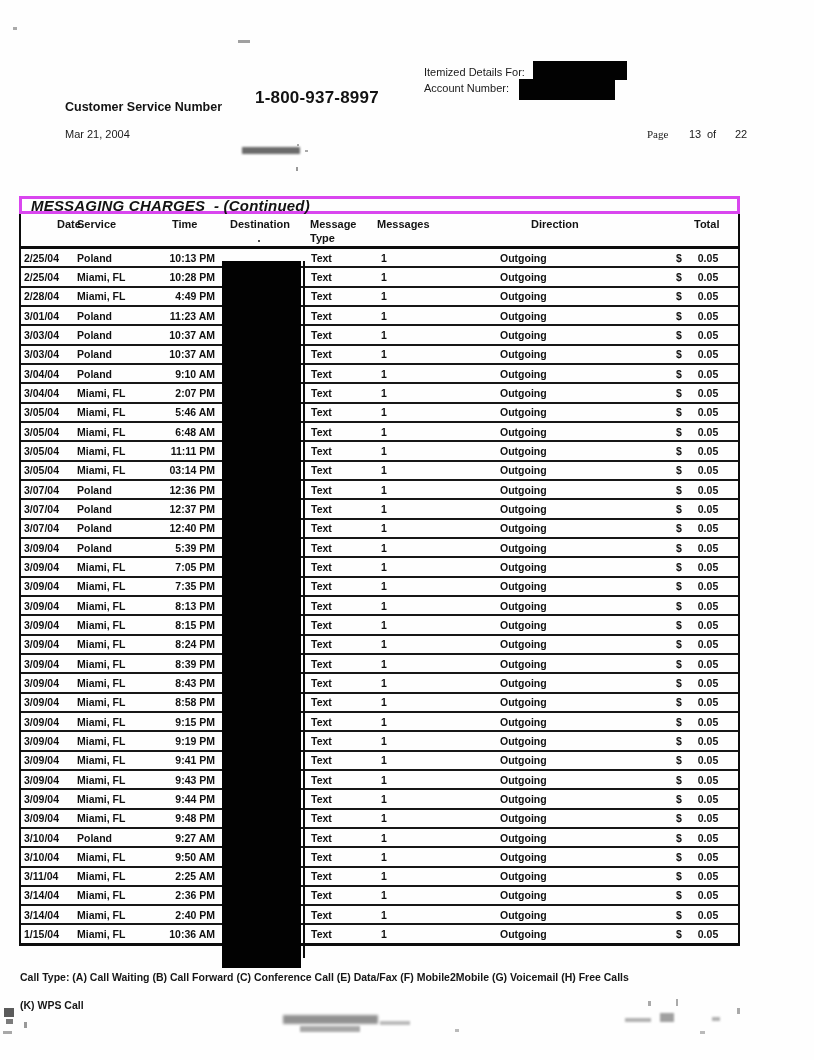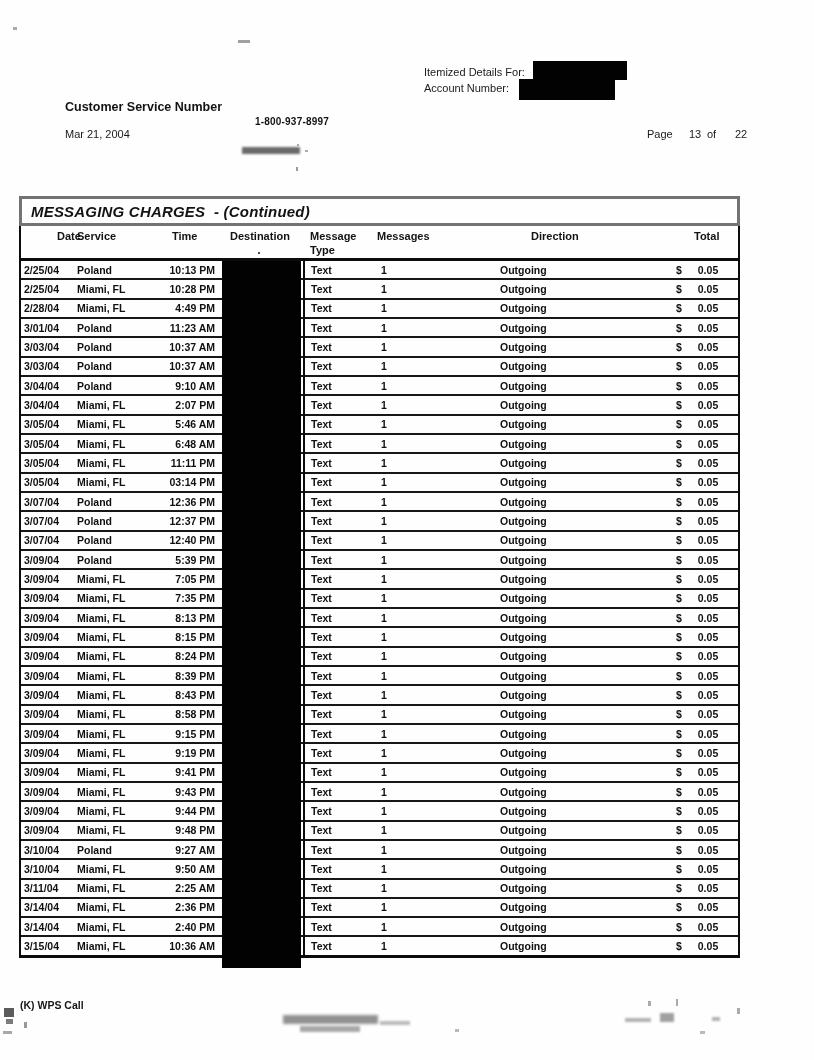--- a/index.html
+++ b/index.html
@@ -4,36 +4,36 @@
 <style>
   * { margin:0; padding:0; box-sizing:border-box; }
   html,body { background:#ffffff; }
   .page {
     position:relative; width:814px; height:1060px; background:#fefefe;
     font-family:"Liberation Sans", sans-serif; color:#131313; overflow:hidden;
   }
   .abs { position:absolute; }
   .hdr-small      { font-size:11px; color:#1a1a1a; }
   .csn-label      { left:65px;  top:100px; font-size:12.5px; font-weight:bold; }
-  .csn-number     { left:255px; top:116px; font-size:10px; font-weight:bold; letter-spacing:.2px; }
+  .csn-number     { left:255px; top:88px; font-size:17px; font-weight:bold; letter-spacing:.2px; }
   .doc-date       { left:65px;  top:128px; }
   .itemized-label { left:424px; top:66px;  font-size:11px; }
   .account-label  { left:424px; top:82px;  font-size:11px; }
   .redaction      { background:#020202; position:absolute; }
   .redact-1       { left:533px; top:61px; width:94px; height:19px; }
   .redact-2       { left:519px; top:79px; width:96px; height:21px; }
-  .page-label     { left:647px; top:128px; }
+  .page-label     { left:647px; top:128px;font-family:Liberation Serif, serif; }
   .page-current   { left:689px; top:128px; }
   .page-of        { left:707px; top:128px; }
   .page-total     { left:735px; top:128px; }
 
   
   .bill-table { position:absolute; left:19px; top:196px; width:721px; }
   .title-band {
-    height:30px; border:3px solid #737373; display:flex; align-items:center;
+    height:18px; border:3px solid #d946ef; display:flex; align-items:center;
     padding-left:9px; font-size:15px; font-weight:bold; font-style:italic;
     white-space:pre; letter-spacing:.2px;
   }
   .header-row {
     position:relative; height:35px;
     border-left:2px solid #0c0c0c; border-right:2px solid #0c0c0c; border-bottom:3px solid #0c0c0c;
     font-size:11px; font-weight:bold;
   }
   .hcell { position:absolute; top:4px; line-height:1.25; }
   .h-date        { left:3px;margin-left:33px; }
@@ -476,35 +476,36 @@
           <span class="cell c-date">3/14/04</span>
           <span class="cell c-service">Miami, FL</span>
           <span class="cell c-time">2:40 PM</span>
           <span class="cell c-msg_type">Text</span>
           <span class="cell c-messages">1</span>
           <span class="cell c-direction">Outgoing</span>
           <span class="cell c-currency">$</span>
           <span class="cell c-amount">0.05</span>
         </div>
         <div class="trow">
-          <span class="cell c-date">3/15/04</span>
+          <span class="cell c-date">1/15/04</span>
           <span class="cell c-service">Miami, FL</span>
           <span class="cell c-time">10:36 AM</span>
           <span class="cell c-msg_type">Text</span>
           <span class="cell c-messages">1</span>
           <span class="cell c-direction">Outgoing</span>
           <span class="cell c-currency">$</span>
           <span class="cell c-amount">0.05</span>
         </div>
       </div>
   </div>
 
   <div class="dest-redaction"></div>
   <div class="col-divider"></div>
 
+  <span class="abs legend">Call Type: (A) Call Waiting (B) Call Forward (C) Conference Call (E) Data/Fax (F) Mobile2Mobile (G) Voicemail (H) Free Calls</span>
   <span class="abs wps">(K) WPS Call</span>
 
   <div class="noise n-top1"></div>
   <div class="noise n-top2"></div>
   <div class="noise n-smudge"></div>
   <div class="noise n-smdot1"></div>
   <div class="noise n-smdot2"></div>
   <div class="noise n-mid"></div>
   <div class="noise n-bl1"></div>
   <div class="noise n-bl2"></div>

